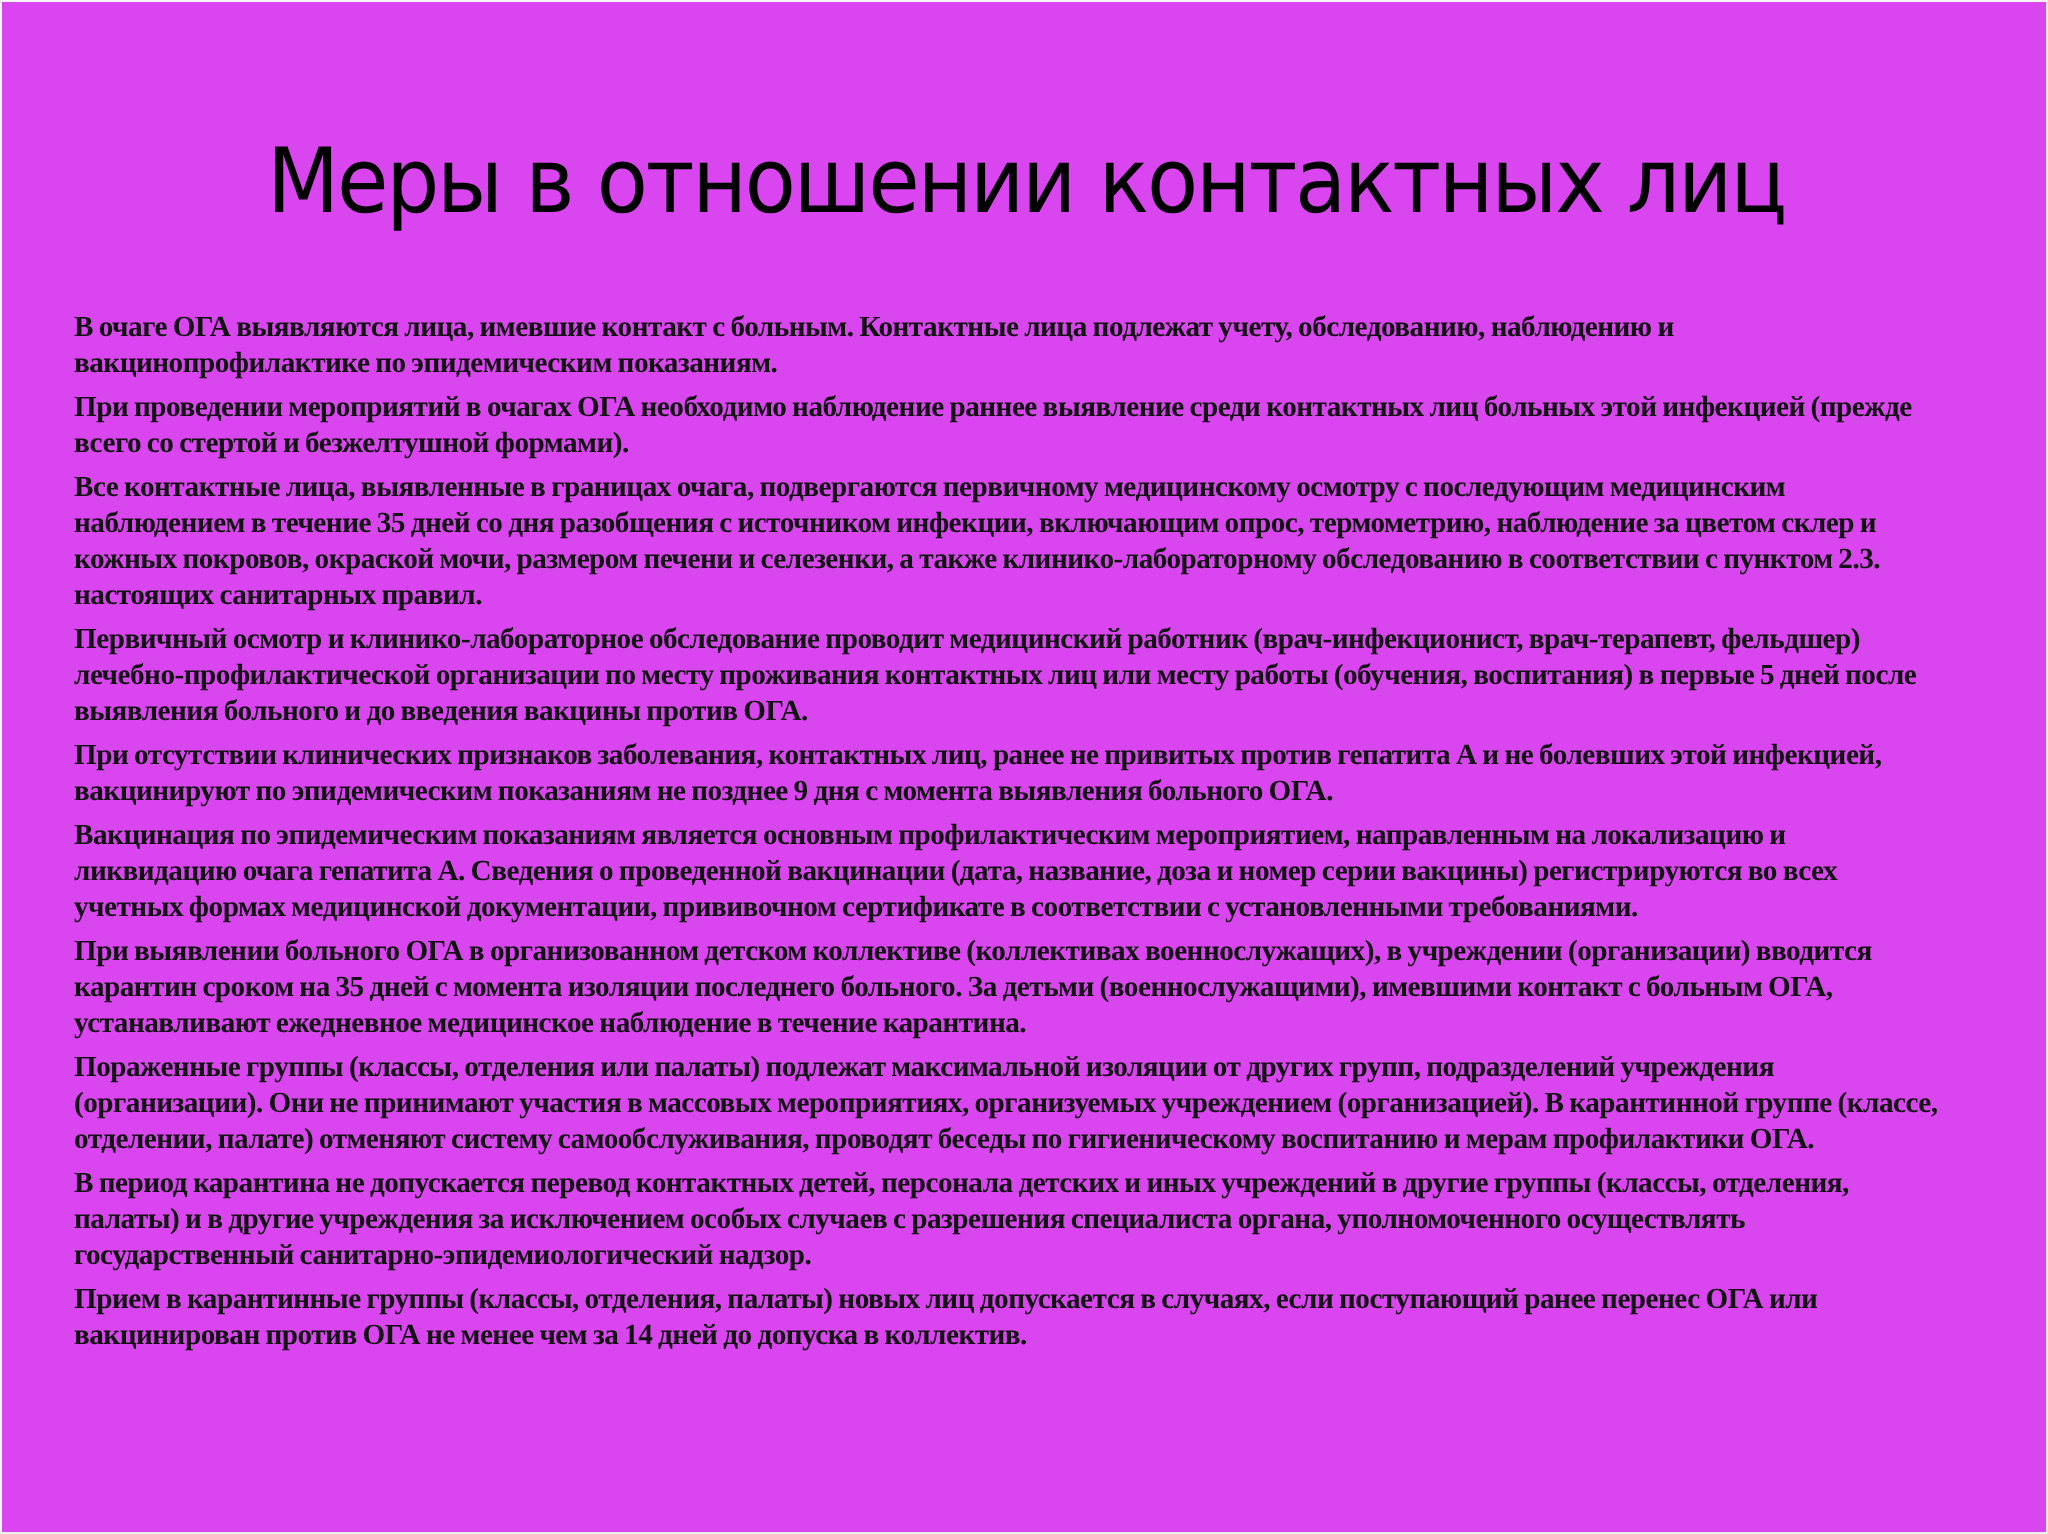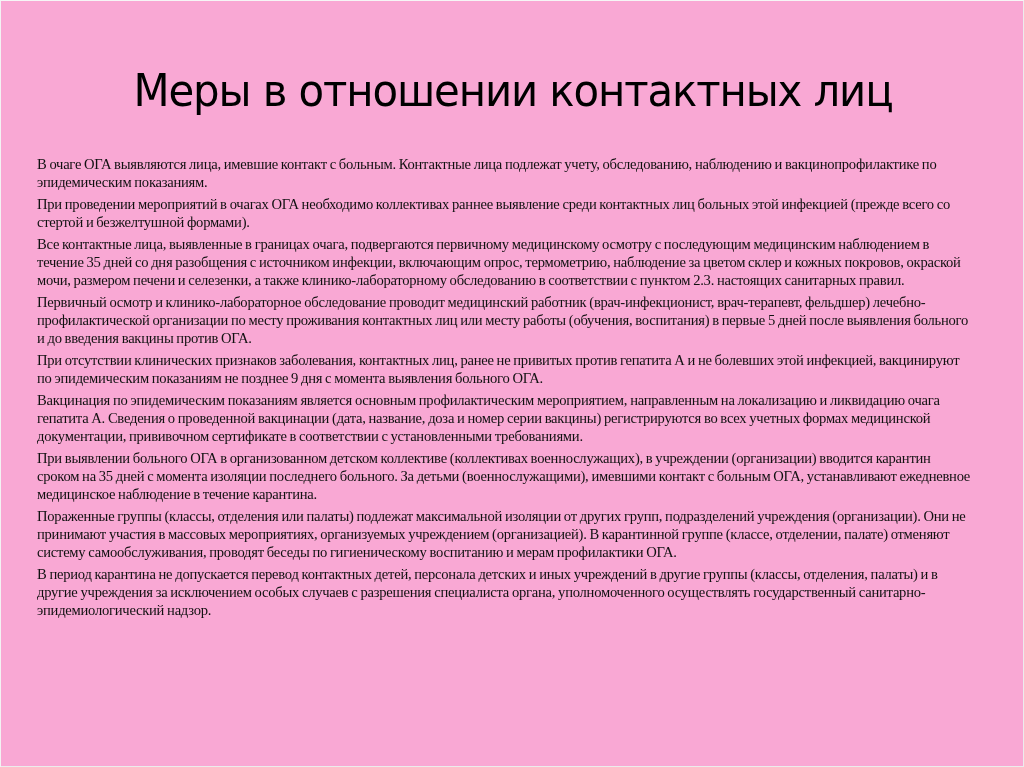--- a/index.html
+++ b/index.html
@@ -16,21 +16,21 @@
     .slide {
       position: absolute;
       left: 0;
       top: 0;
       width: 1022px;
       height: 765px;
       border-right: 2px solid #ececec;
       border-bottom: 2px solid #ececec;
       border-left: 1px solid #f3f3f3;
       border-top: 1px solid #f6f6f6;
-      background: #f9a8d4;
+      background: #d946ef;
     }
     .title {
       position: absolute;
       left: 0;
       width: 1024px;
       top: 60px;
       text-align: center;
       font-family: "DejaVu Sans", sans-serif;
       font-size: 45px;
       line-height: 60px;
@@ -43,37 +43,39 @@
     }
     .body {
       position: absolute;
       left: 36px;
       top: 154px;
       width: 935px;
       font-family: "Liberation Serif", serif;
       font-size: 14.6px;
       line-height: 18px;
       color: #111111;
+      font-weight: bold;
     }
     .para {
       margin: 0 0 4px 0;
       padding: 0;
       letter-spacing: -0.25px;
       word-spacing: -0.5px;
     }
   </style>
 </head>
 <body>
 
 <div class="slide">
   <h1 class="title">Меры в отношении контактных лиц</h1>
   <div class="body">
     <p class="para"> В очаге ОГА выявляются лица, имевшие контакт с больным. Контактные лица подлежат учету, обследованию, наблюдению и вакцинопрофилактике по эпидемическим показаниям.</p>
-    <p class="para">При проведении мероприятий в очагах ОГА необходимо коллективах раннее выявление среди контактных лиц больных этой инфекцией (прежде всего со стертой и безжелтушной формами).</p>
+    <p class="para">При проведении мероприятий в очагах ОГА необходимо наблюдение раннее выявление среди контактных лиц больных этой инфекцией (прежде всего со стертой и безжелтушной формами).</p>
     <p class="para">Все контактные лица, выявленные в границах очага, подвергаются первичному медицинскому осмотру с последующим медицинским наблюдением в течение 35 дней со дня разобщения с источником инфекции, включающим опрос, термометрию, наблюдение за цветом склер и кожных покровов, окраской мочи, размером печени и селезенки, а также клинико-лабораторному обследованию в соответствии с пунктом 2.3. настоящих санитарных правил.</p>
     <p class="para">Первичный осмотр и клинико-лабораторное обследование проводит медицинский работник (врач-инфекционист, врач-терапевт, фельдшер) лечебно-профилактической организации по месту проживания контактных лиц или месту работы (обучения, воспитания) в первые 5 дней после выявления больного и до введения вакцины против ОГА.</p>
     <p class="para">При отсутствии клинических признаков заболевания, контактных лиц, ранее не привитых против гепатита А и не болевших этой инфекцией, вакцинируют по эпидемическим показаниям не позднее 9 дня с момента выявления больного ОГА.</p>
     <p class="para">Вакцинация по эпидемическим показаниям является основным профилактическим мероприятием, направленным на локализацию и ликвидацию очага гепатита А. Сведения о проведенной вакцинации (дата, название, доза и номер серии вакцины) регистрируются во всех учетных формах медицинской документации, прививочном сертификате в соответствии с установленными требованиями.</p>
     <p class="para">При выявлении больного ОГА в организованном детском коллективе (коллективах военнослужащих), в учреждении (организации) вводится карантин сроком на 35 дней с момента изоляции последнего больного. За детьми (военнослужащими), имевшими контакт с больным ОГА, устанавливают ежедневное медицинское наблюдение в течение карантина.</p>
     <p class="para">Пораженные группы (классы, отделения или палаты) подлежат максимальной изоляции от других групп, подразделений учреждения (организации). Они не принимают участия в массовых мероприятиях, организуемых учреждением (организацией). В карантинной группе (классе, отделении, палате) отменяют систему самообслуживания, проводят беседы по гигиеническому воспитанию и мерам профилактики ОГА.</p>
     <p class="para">В период карантина не допускается перевод контактных детей,  персонала детских и иных учреждений в другие группы (классы, отделения, палаты) и в другие учреждения за исключением особых случаев с разрешения специалиста органа, уполномоченного осуществлять государственный санитарно-эпидемиологический надзор.</p>
+    <p class="para">Прием в карантинные группы (классы, отделения, палаты) новых лиц допускается в случаях, если поступающий ранее перенес ОГА или вакцинирован против ОГА не менее чем за 14 дней до допуска в коллектив.</p>
   </div>
 </div>
 
 </body></html>

